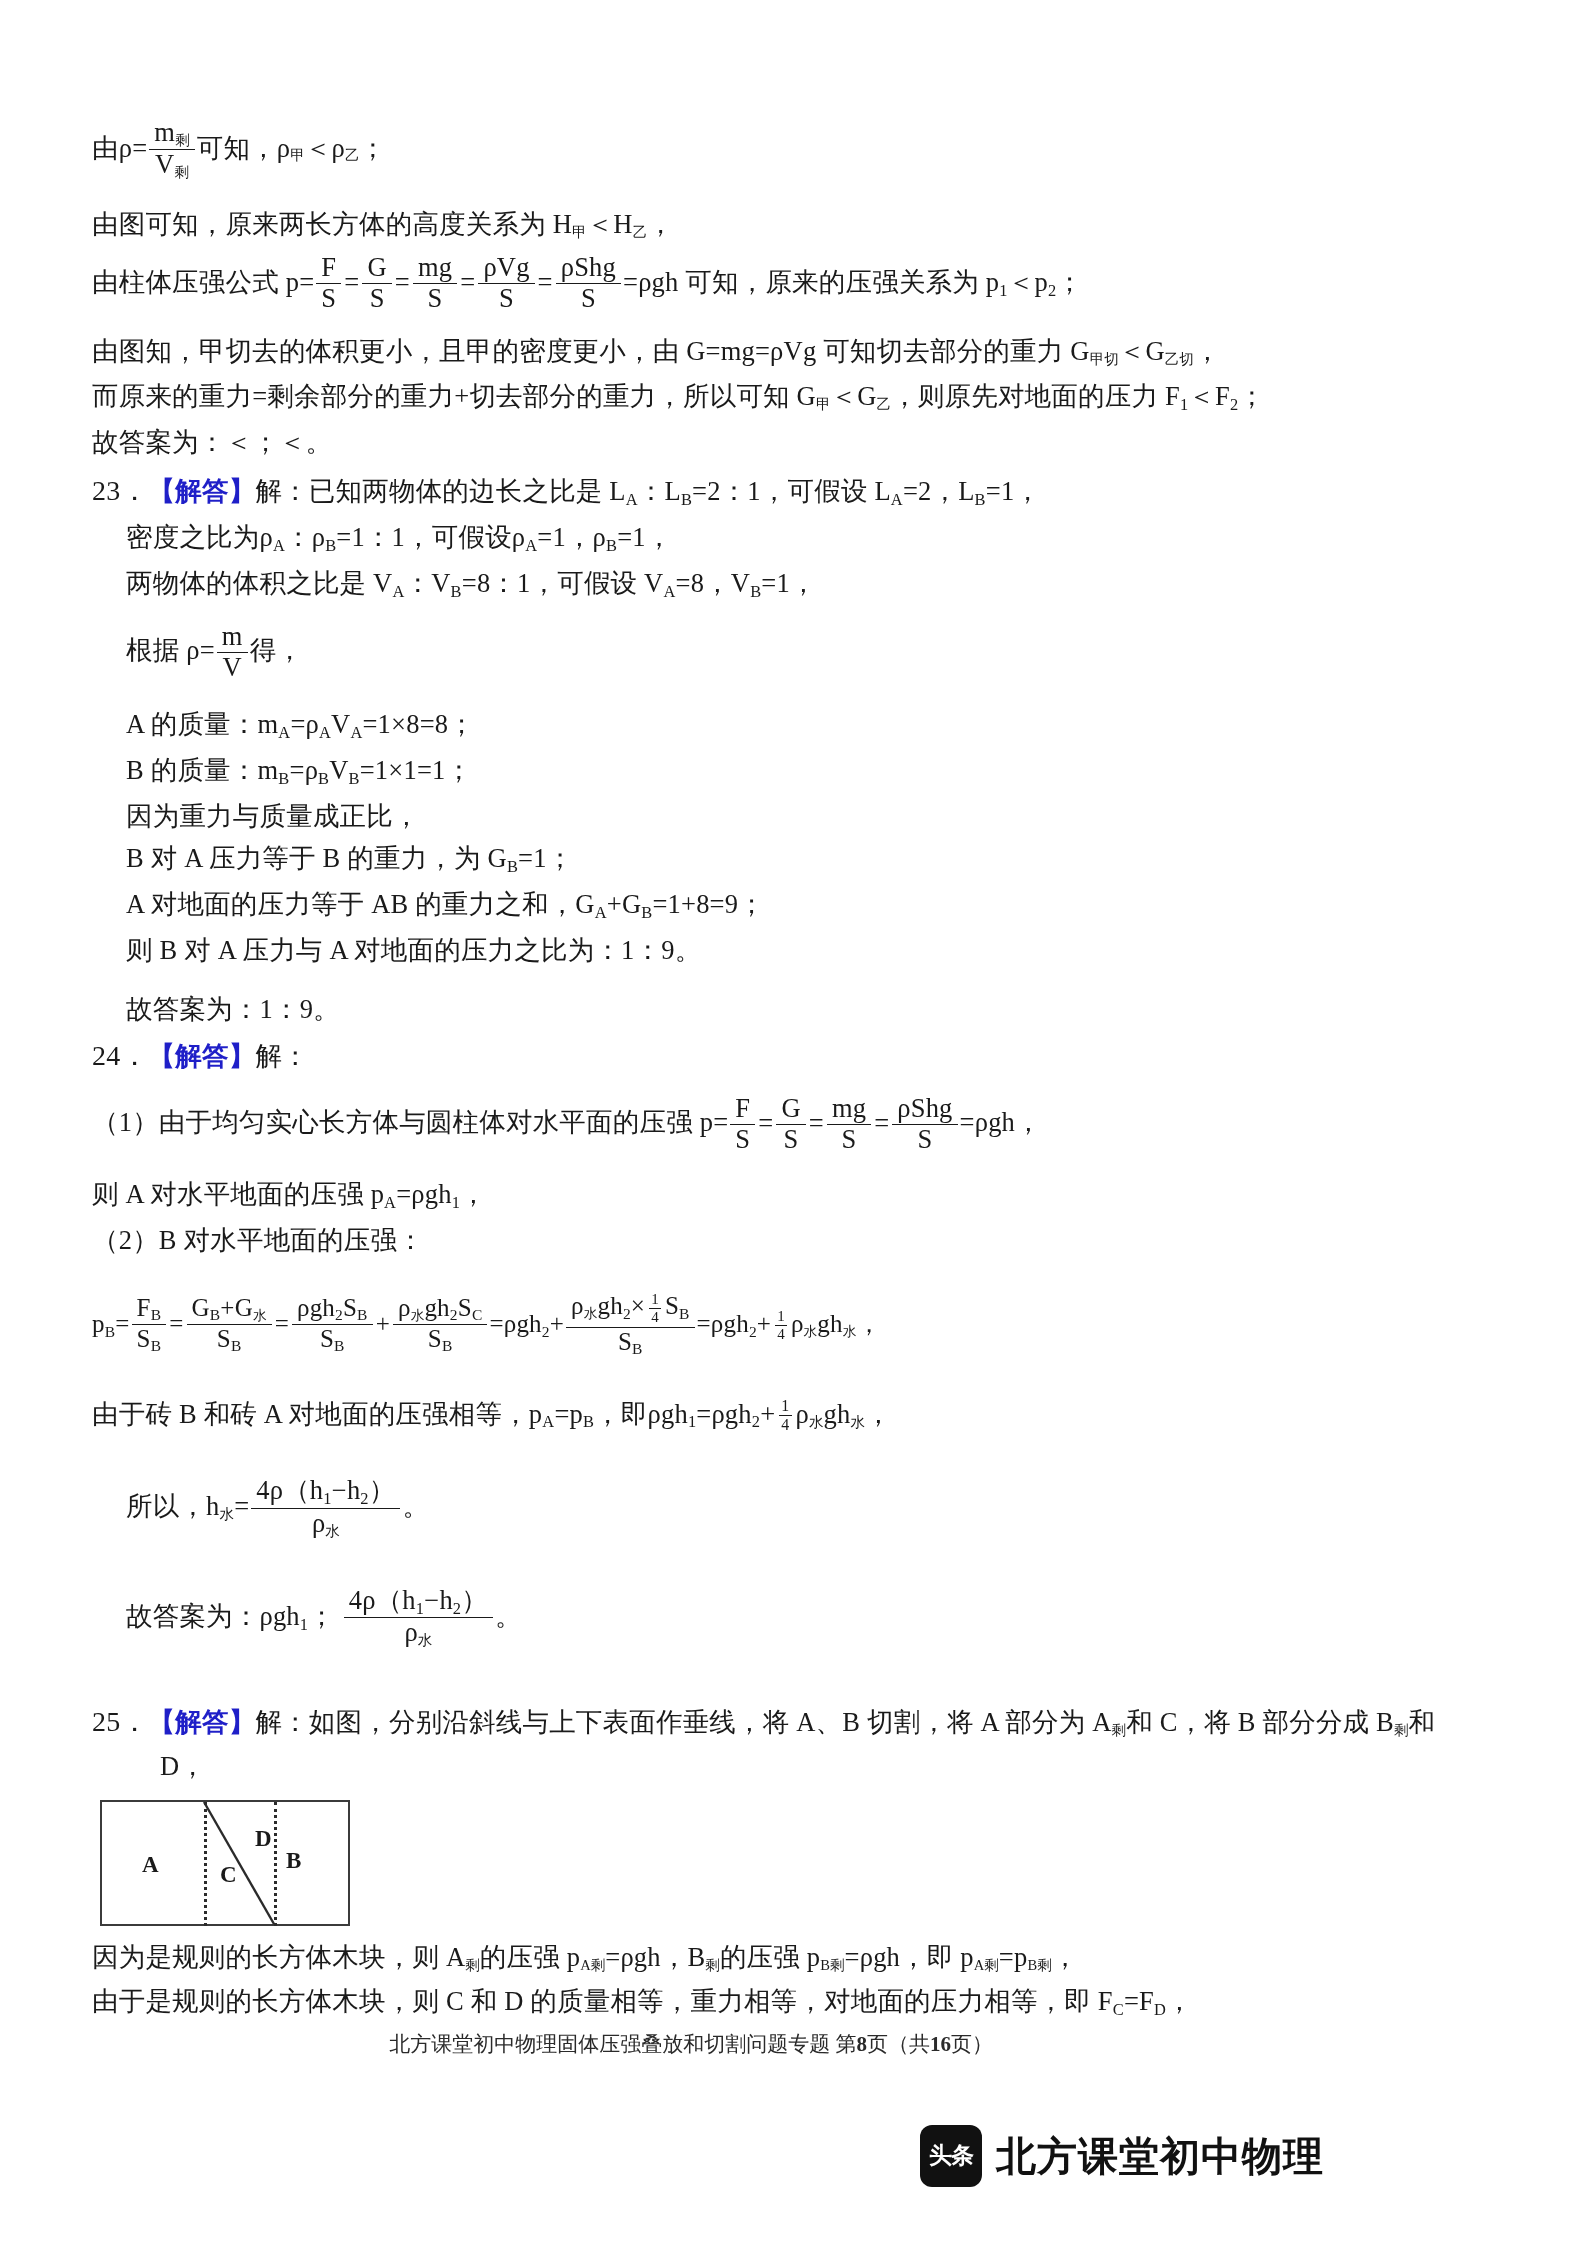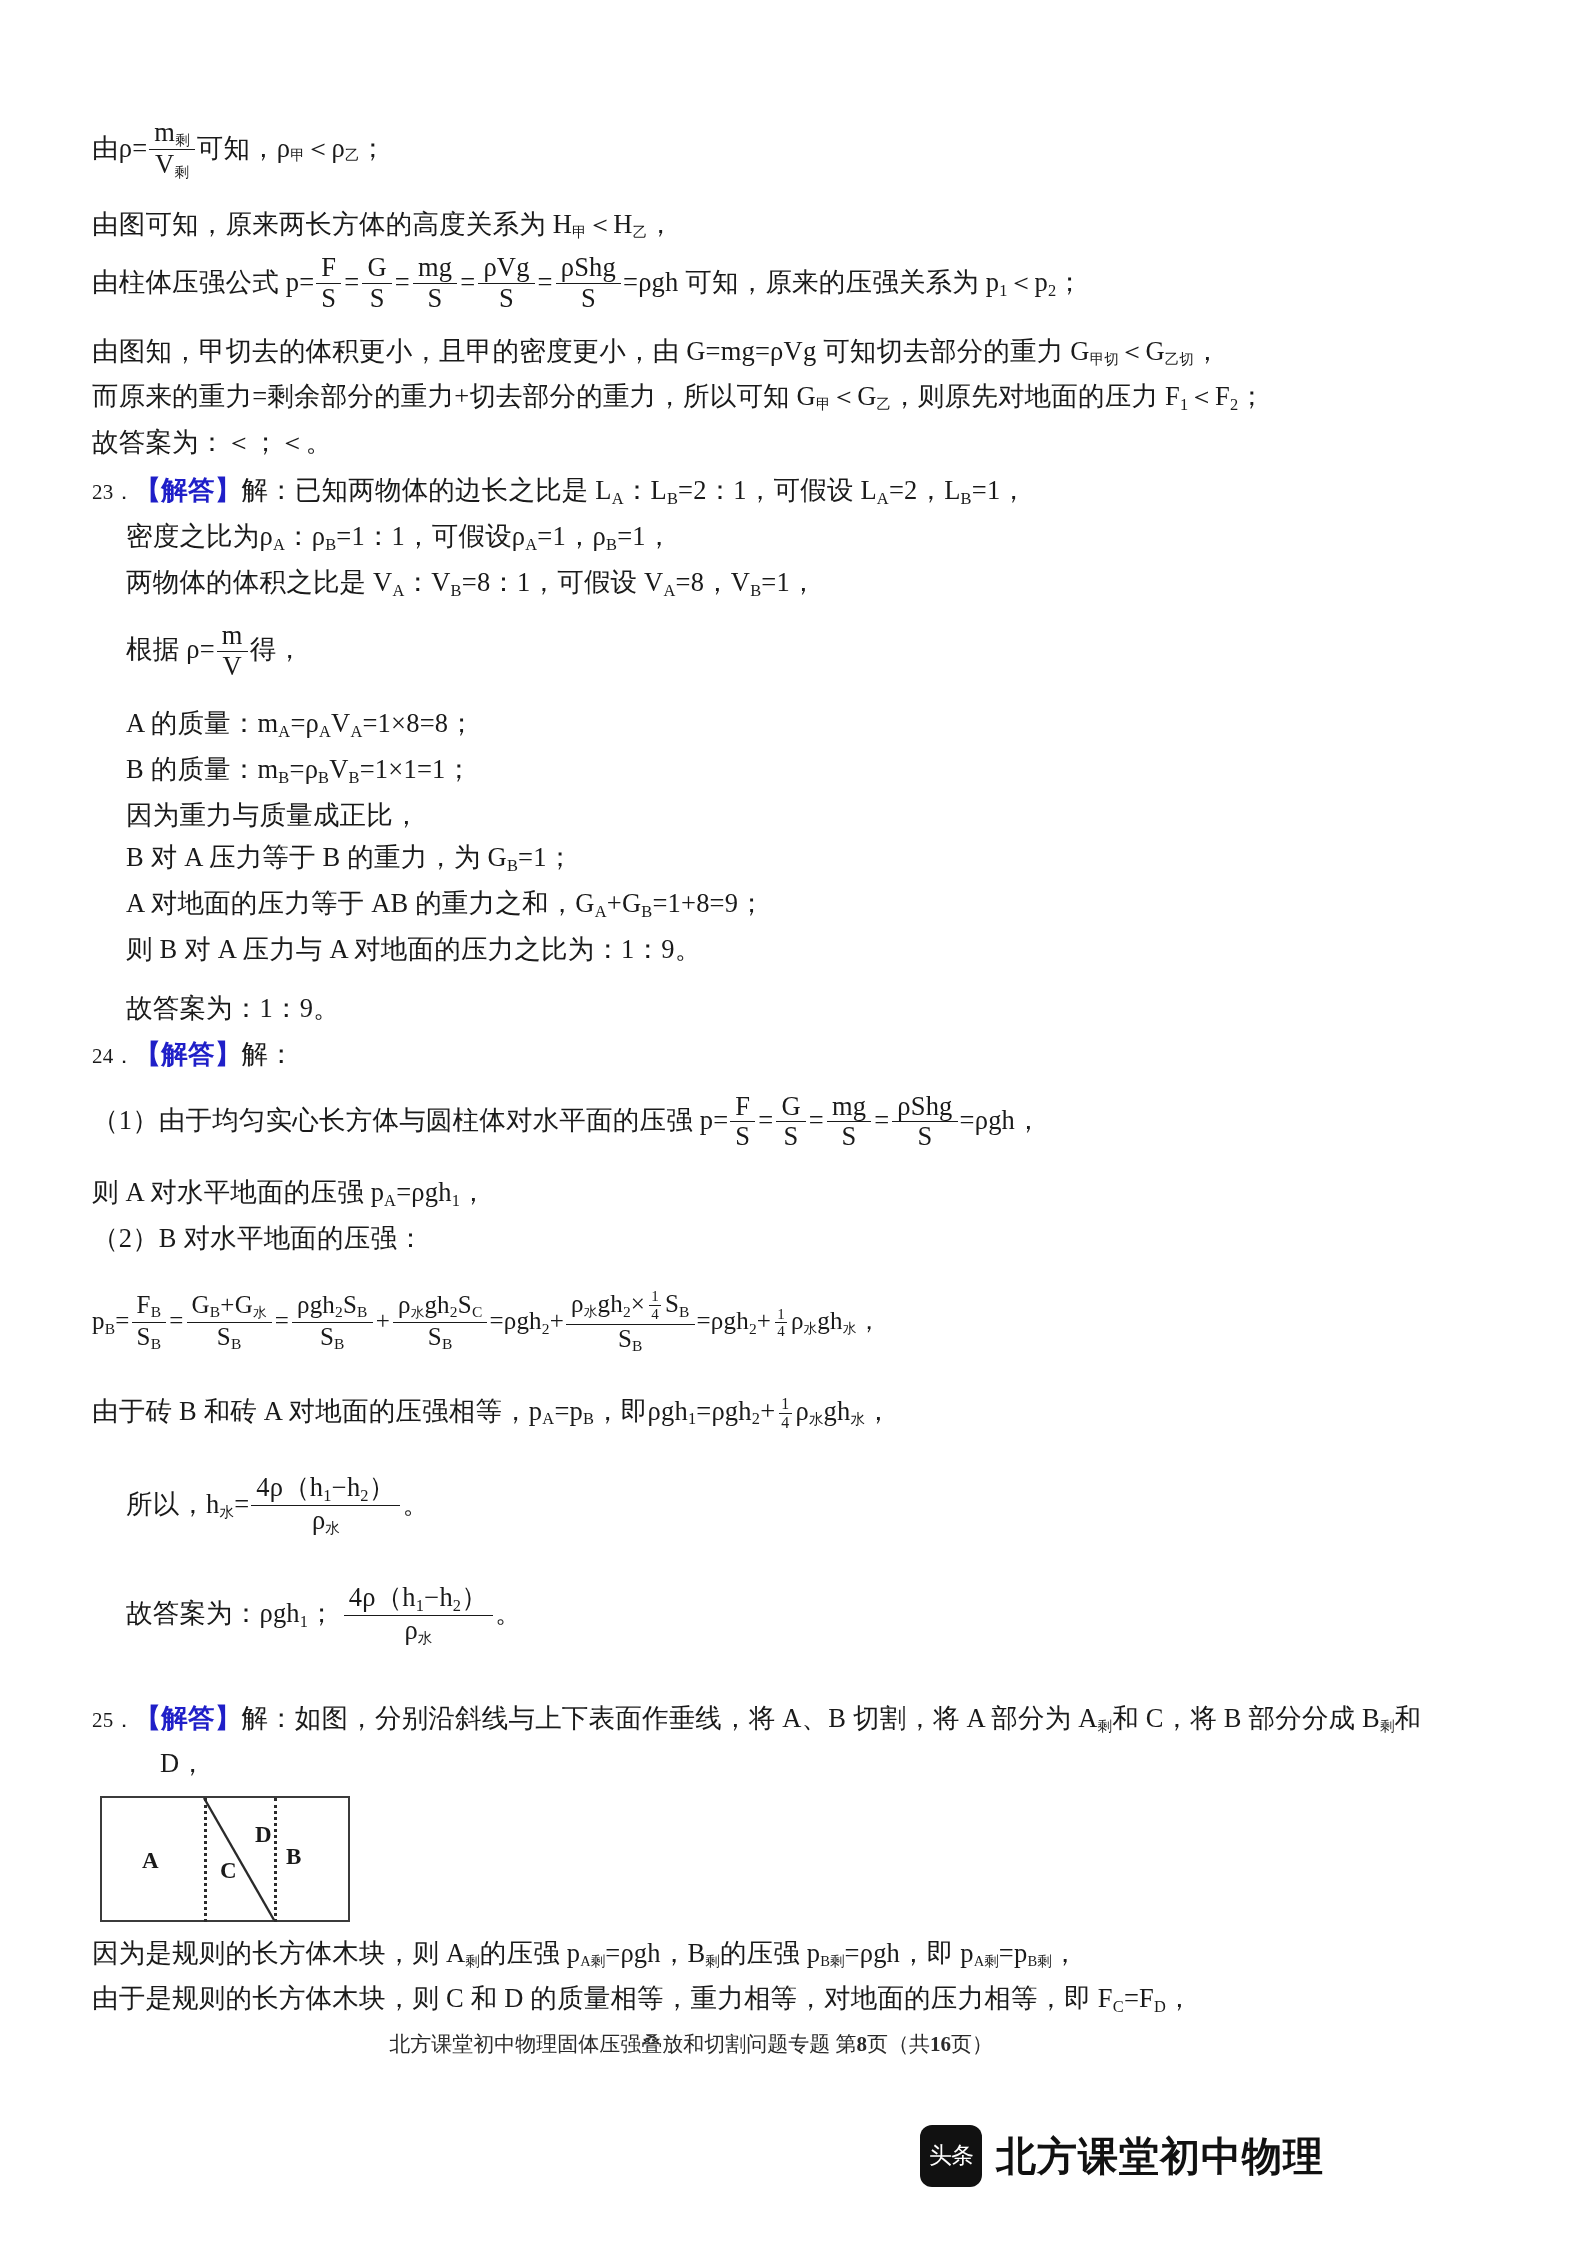--- a/index.html
+++ b/index.html
@@ -61,21 +61,21 @@
   .frac.tiny {
     font-size:0.6em;
     margin:0 1px;
     top:-0.02em;
   }
   .frac.tiny .num { border-bottom-width:1.3px; padding:0 2px 0 2px;}
 
   .eq { padding:0 1px; }
   .rho { font-family:"Liberation Serif", serif; }
 
-  .sec-num { font-size:21px; }
+  .sec-num { font-size:28px; }
   .tag-jieda {
     color:#1f1fc8;
     font-weight:bold;
   }
 
   
   .figure {
     position:relative;
     margin:20px 0 16px 8px;
     width:252px; height:128px;
@@ -132,21 +132,21 @@
   .brand-logo {
     width:62px; height:62px;
     background:#111;
     border-radius:12px;
     color:#fff;
     font-size:23px;
     line-height:1.12;
     font-family:"Liberation Sans", sans-serif;
     display:flex; align-items:center; justify-content:center;
     text-align:center;
-    font-weight:normal;
+    font-weight:bold;
     letter-spacing:-1px;
     padding:2px;
     box-sizing:border-box;
   }
   .brand-text {
     font-family:Liberation Serif, serif;
     font-size:40px;
     font-weight:bold;
     color:#111;
     letter-spacing:1px;

